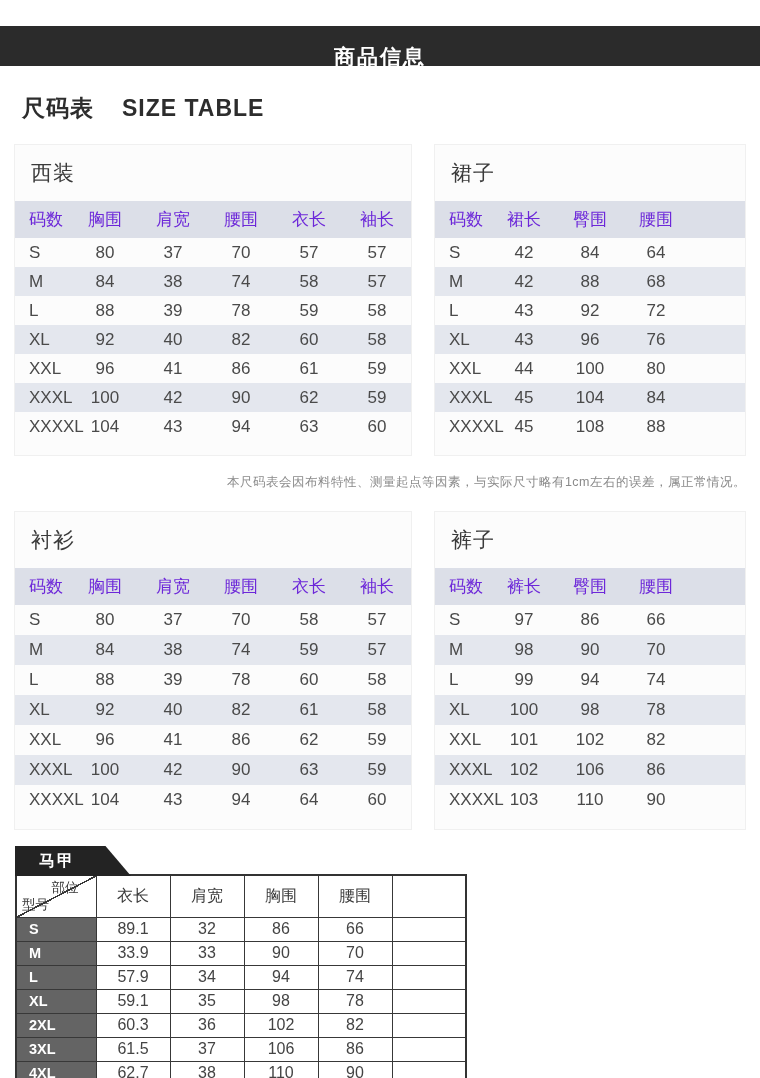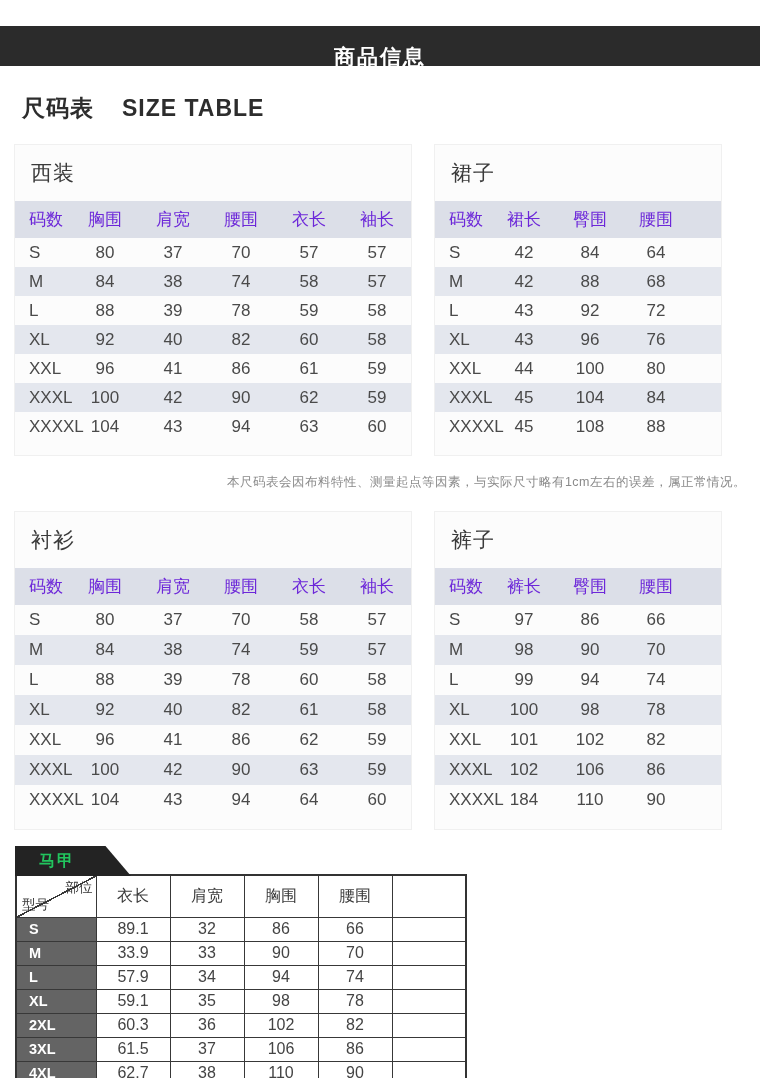--- a/index.html
+++ b/index.html
@@ -21,21 +21,21 @@
     margin:27px 0 0 22px; font-size:23px; font-weight:bold; color:#2d2d2d;
     display:flex; gap:28px; align-items:baseline; letter-spacing:1px;
   }
 
   
   .panels-row { display:flex; margin:20px 14px 0 14px; gap:22px; align-items:flex-start; }
   .panel {
     background:#fcfcfc; border:1px solid #f0f0f0; padding:12px 0 14px 0;
   }
   .panel-left  { width:398px; }
-  .panel-right { width:288px; }
+  .panel-right { width:312px; }
   .panel-title { font-size:21px; color:#3a3a3a; padding:2px 0 14px 16px; font-weight:normal; letter-spacing:1px; }
 
   table.size-table {
     width:100%; border-collapse:collapse; table-layout:fixed;
     font-size:17px; color:#4a4a4a; white-space:nowrap;
   }
   table.size-table thead tr { background:#dcdfe8; }
   table.size-table thead th { height:37px; font-weight:normal; color:#6d28d9; text-align:center; }
   table.size-table thead th:first-child { text-align:left; padding-left:14px; }
   table.size-table tbody tr { background:transparent; }
@@ -50,21 +50,21 @@
 
   
   .note-top {
     margin:18px 14px 0 14px; text-align:right; font-size:12.5px; color:#8a8a8a;
     letter-spacing:0.5px;
   }
 
   
   .vest-section { margin:14px 0 0 15px; }
   .vest-tab {
-    width:116px; height:30px; background:#232323; color:#22c55e;
+    width:116px; height:30px; background:#232323; color:#ffffff;
     font-size:16px; font-weight:bold; letter-spacing:2px;
     display:flex; align-items:center; padding-left:24px;
     clip-path:polygon(0 0, 78% 0, 100% 100%, 0 100%);
     position:relative; top:2px;
   }
   table.vest-table {
     width:450px; border-collapse:collapse; table-layout:fixed;
     font-size:16px; color:#444; background:#fff;
     border:2px solid #333;
   }
@@ -75,21 +75,21 @@
     height:42px; font-weight:normal; text-align:center; background:#fff; color:#3a3a3a;
   }
   table.vest-table thead th.corner {
     position:relative; overflow:hidden;
     background:
       linear-gradient(to bottom right,
         transparent calc(50% - 0.8px), #383838 calc(50% - 0.8px),
         #383838 calc(50% + 0.8px), transparent calc(50% + 0.8px));
     font-size:13.5px;
   }
-  .corner .c-top { position:absolute; top:3px; right:3px; }
+  .corner .c-top { position:absolute; top:3px; right:17px; }
   .corner .c-bot { position:absolute; bottom:3px; left:5px; }
   table.vest-table tbody th {
     background:#646464; color:#fff; font-weight:bold; text-align:left;
     padding-left:12px; height:24px; font-size:14.5px;
   }
   table.vest-table tbody td { text-align:center; height:24px; }
 </style>
 </head>
 <body>
 
@@ -399,21 +399,21 @@
           </tr>
           <tr>
             <th>XXXL</th>
             <td>102</td>
             <td>106</td>
             <td>86</td>
             <td class="filler"></td>
           </tr>
           <tr>
             <th>XXXXL</th>
-            <td>184</td>
+            <td>103</td>
             <td>110</td>
             <td>90</td>
             <td class="filler"></td>
           </tr>
         </tbody>
       </table>
   </div>
 </div>
 
 <div class="vest-section">

